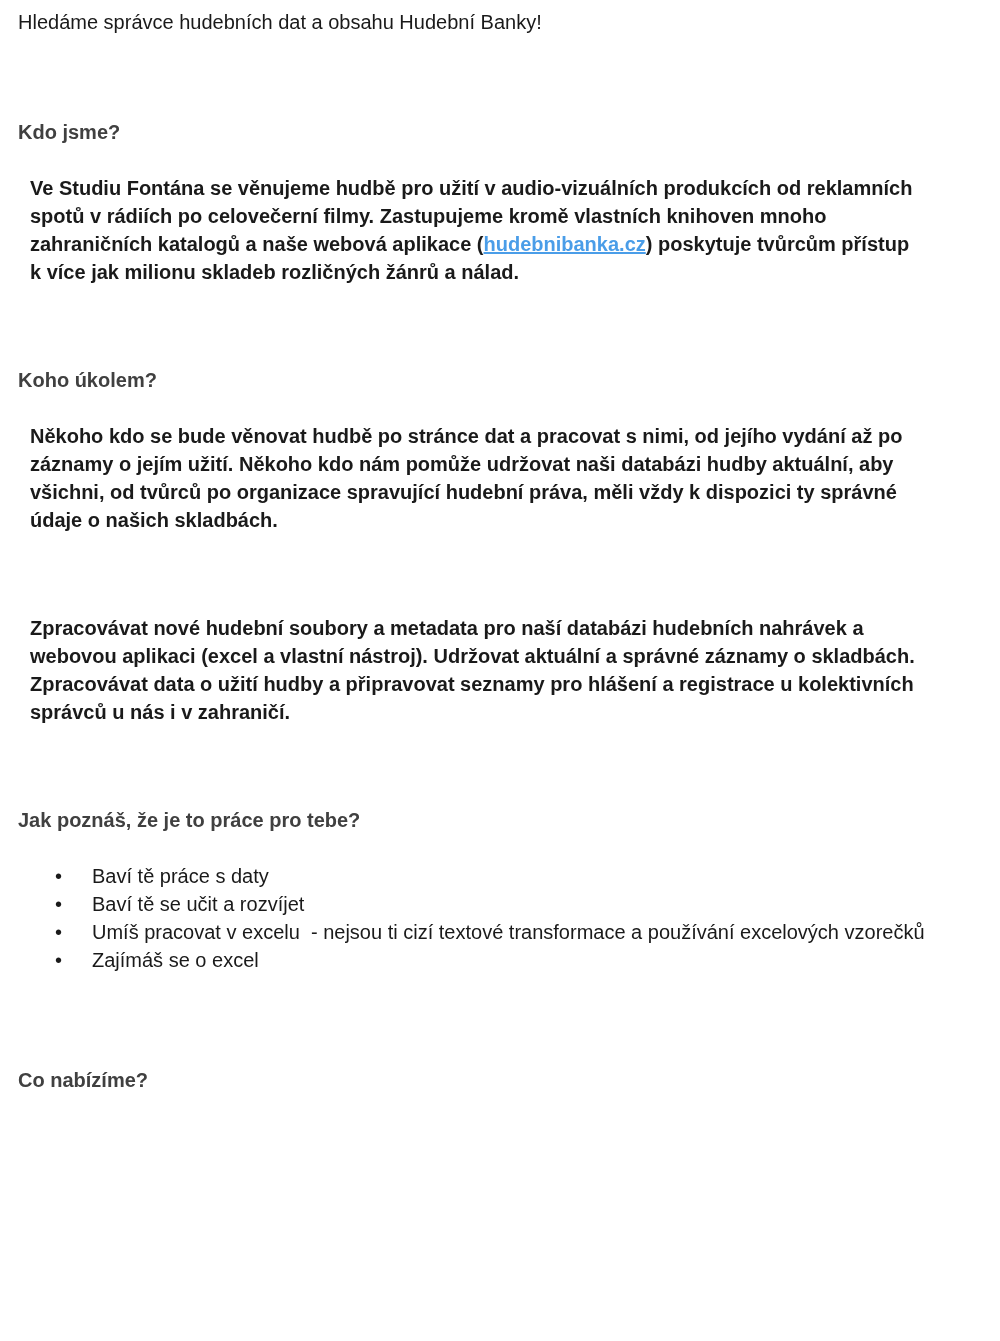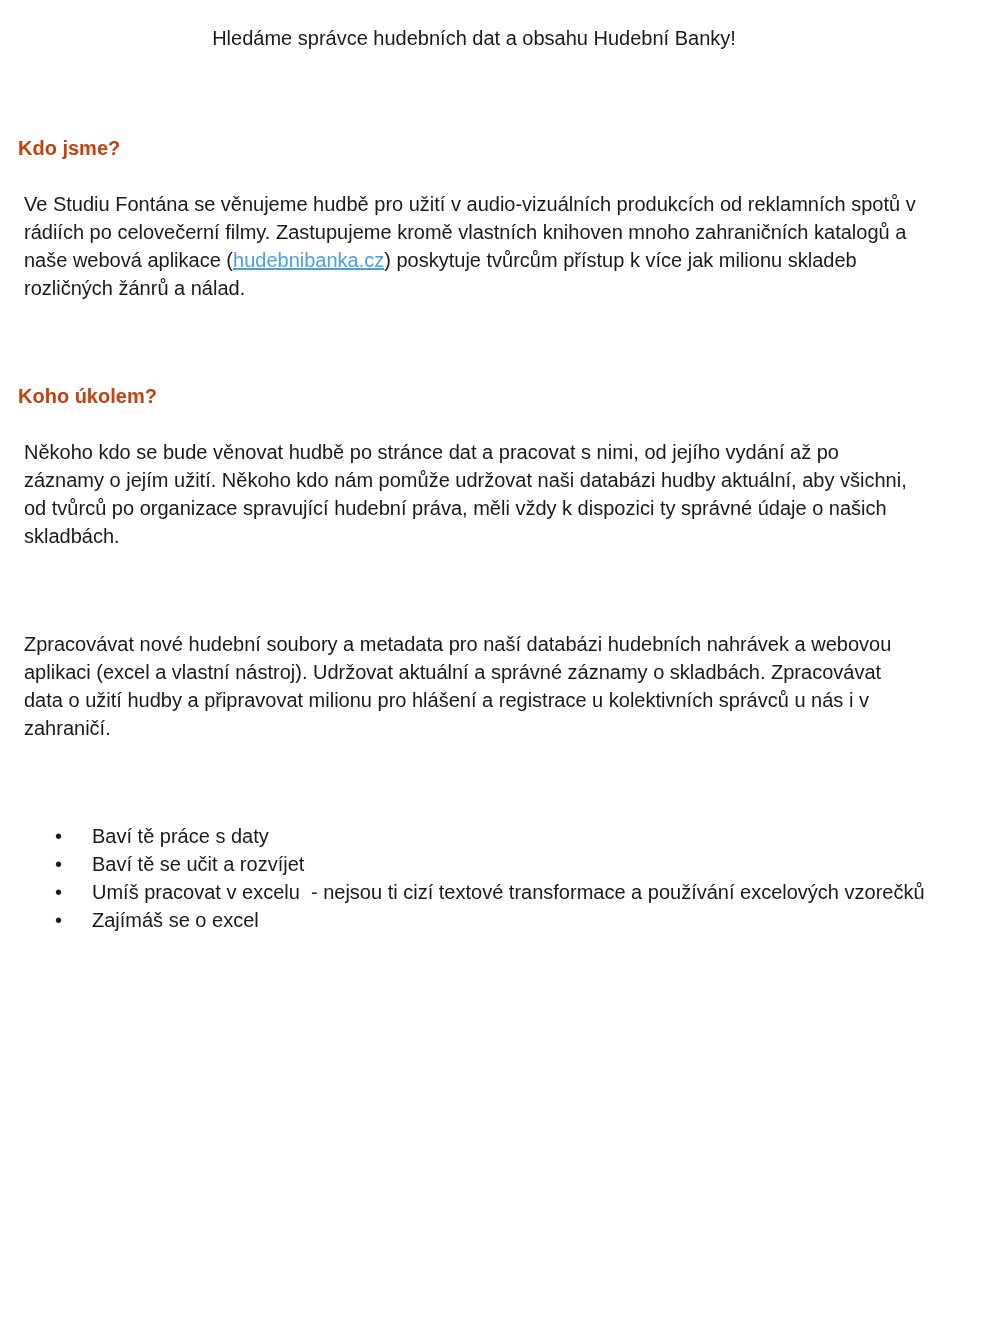--- a/index.html
+++ b/index.html
@@ -15,41 +15,41 @@
     font-family: "Liberation Sans", "DejaVu Sans", sans-serif;
     font-size: 20px;
     line-height: 28px;
     color: #1a1a1a;
     overflow: hidden;
   }
   .doc {
     max-width: 912px;
   }
   .doc-title {
-    margin: 16px 0 82px 0;
+    margin: 0 0 82px 0;
     font-weight: 400;
     white-space: pre-wrap;
-    text-align: center;
   }
   section {
     margin: 0 0 80px 0;
   }
   section.after-list {
     margin-bottom: 0;
   }
   .section-heading {
     margin: 0 0 28px 0;
     font-size: 20px;
     line-height: 28px;
     font-weight: 700;
-    color: #c2410c;
+    color: #404040;
   }
   .section-body {
-    margin: 6px;
+    margin: 12px;
     white-space: pre-wrap;
+    font-weight: bold;
   }
   section.list-section {
     margin-bottom: 92px;
   }
   a.doc-link {
     text-decoration: underline;
     cursor: pointer;
   }
   ul.bullet-list {
     list-style: none;
@@ -80,24 +80,25 @@
     <h2 class="section-heading">Kdo jsme?</h2>
     <p class="section-body"><span>Ve Studiu Fontána se věnujeme hudbě pro užití v audio-vizuálních produkcích od reklamních spotů v rádiích po celovečerní filmy. Zastupujeme kromě vlastních knihoven mnoho zahraničních katalogů a naše webová aplikace (</span><a class="doc-link" style="color: rgb(74, 157, 232);">hudebnibanka.cz</a><span>) poskytuje tvůrcům přístup k více jak milionu skladeb rozličných žánrů a nálad.</span></p>
   </section>
 
   <section>
     <h2 class="section-heading">Koho úkolem?</h2>
     <p class="section-body">Někoho kdo se bude věnovat hudbě po stránce dat a pracovat s nimi, od jejího vydání až po záznamy o jejím užití. Někoho kdo nám pomůže udržovat naši databázi hudby aktuální, aby všichni, od tvůrců po organizace spravující hudební práva, měli vždy k dispozici ty správné údaje o našich skladbách.</p>
   </section>
 
   <section>
-    <p class="section-body">Zpracovávat nové hudební soubory a metadata pro naší databázi hudebních nahrávek a webovou aplikaci (excel a vlastní nástroj). Udržovat aktuální a správné záznamy o skladbách. Zpracovávat data o užití hudby a připravovat milionu pro hlášení a registrace u kolektivních správců u nás i v zahraničí.</p>
+    <p class="section-body">Zpracovávat nové hudební soubory a metadata pro naší databázi hudebních nahrávek a webovou aplikaci (excel a vlastní nástroj). Udržovat aktuální a správné záznamy o skladbách. Zpracovávat data o užití hudby a připravovat seznamy pro hlášení a registrace u kolektivních správců u nás i v zahraničí.</p>
   </section>
 
   <section class="list-section">
+    <h2 class="section-heading">Jak poznáš, že je to práce pro tebe?</h2>
     <ul class="bullet-list">
       <li>
         <span class="bullet-marker">•</span>
         <span class="item-text">Baví tě práce s daty</span>
       </li>
       <li>
         <span class="bullet-marker">•</span>
         <span class="item-text">Baví tě se učit a rozvíjet</span>
       </li>
       <li>
@@ -105,15 +106,16 @@
         <span class="item-text">Umíš pracovat v excelu  - nejsou ti cizí textové transformace a používání excelových vzorečků</span>
       </li>
       <li>
         <span class="bullet-marker">•</span>
         <span class="item-text">Zajímáš se o excel</span>
       </li>
     </ul>
   </section>
 
   <section class="after-list">
+    <h2 class="section-heading">Co nabízíme?</h2>
   </section>
 
 </div>
 
 </body></html>

